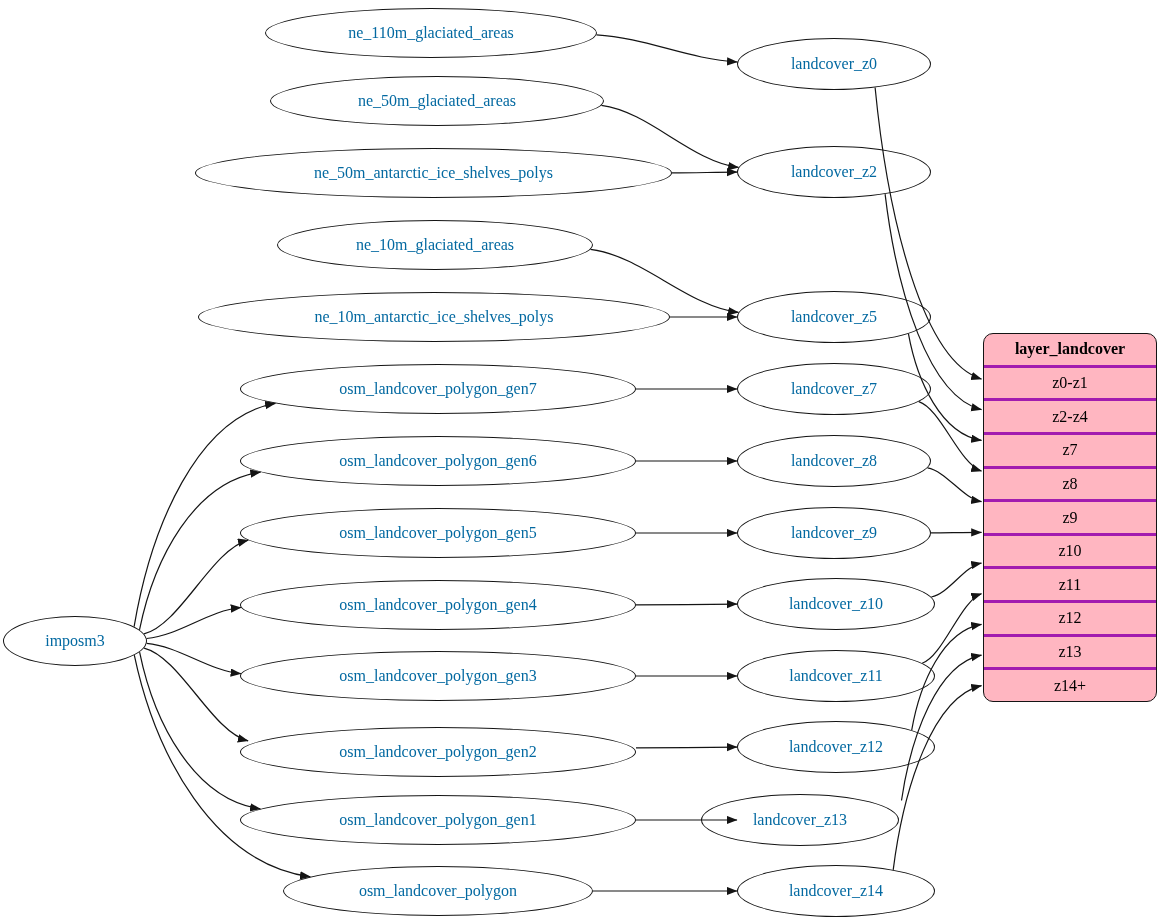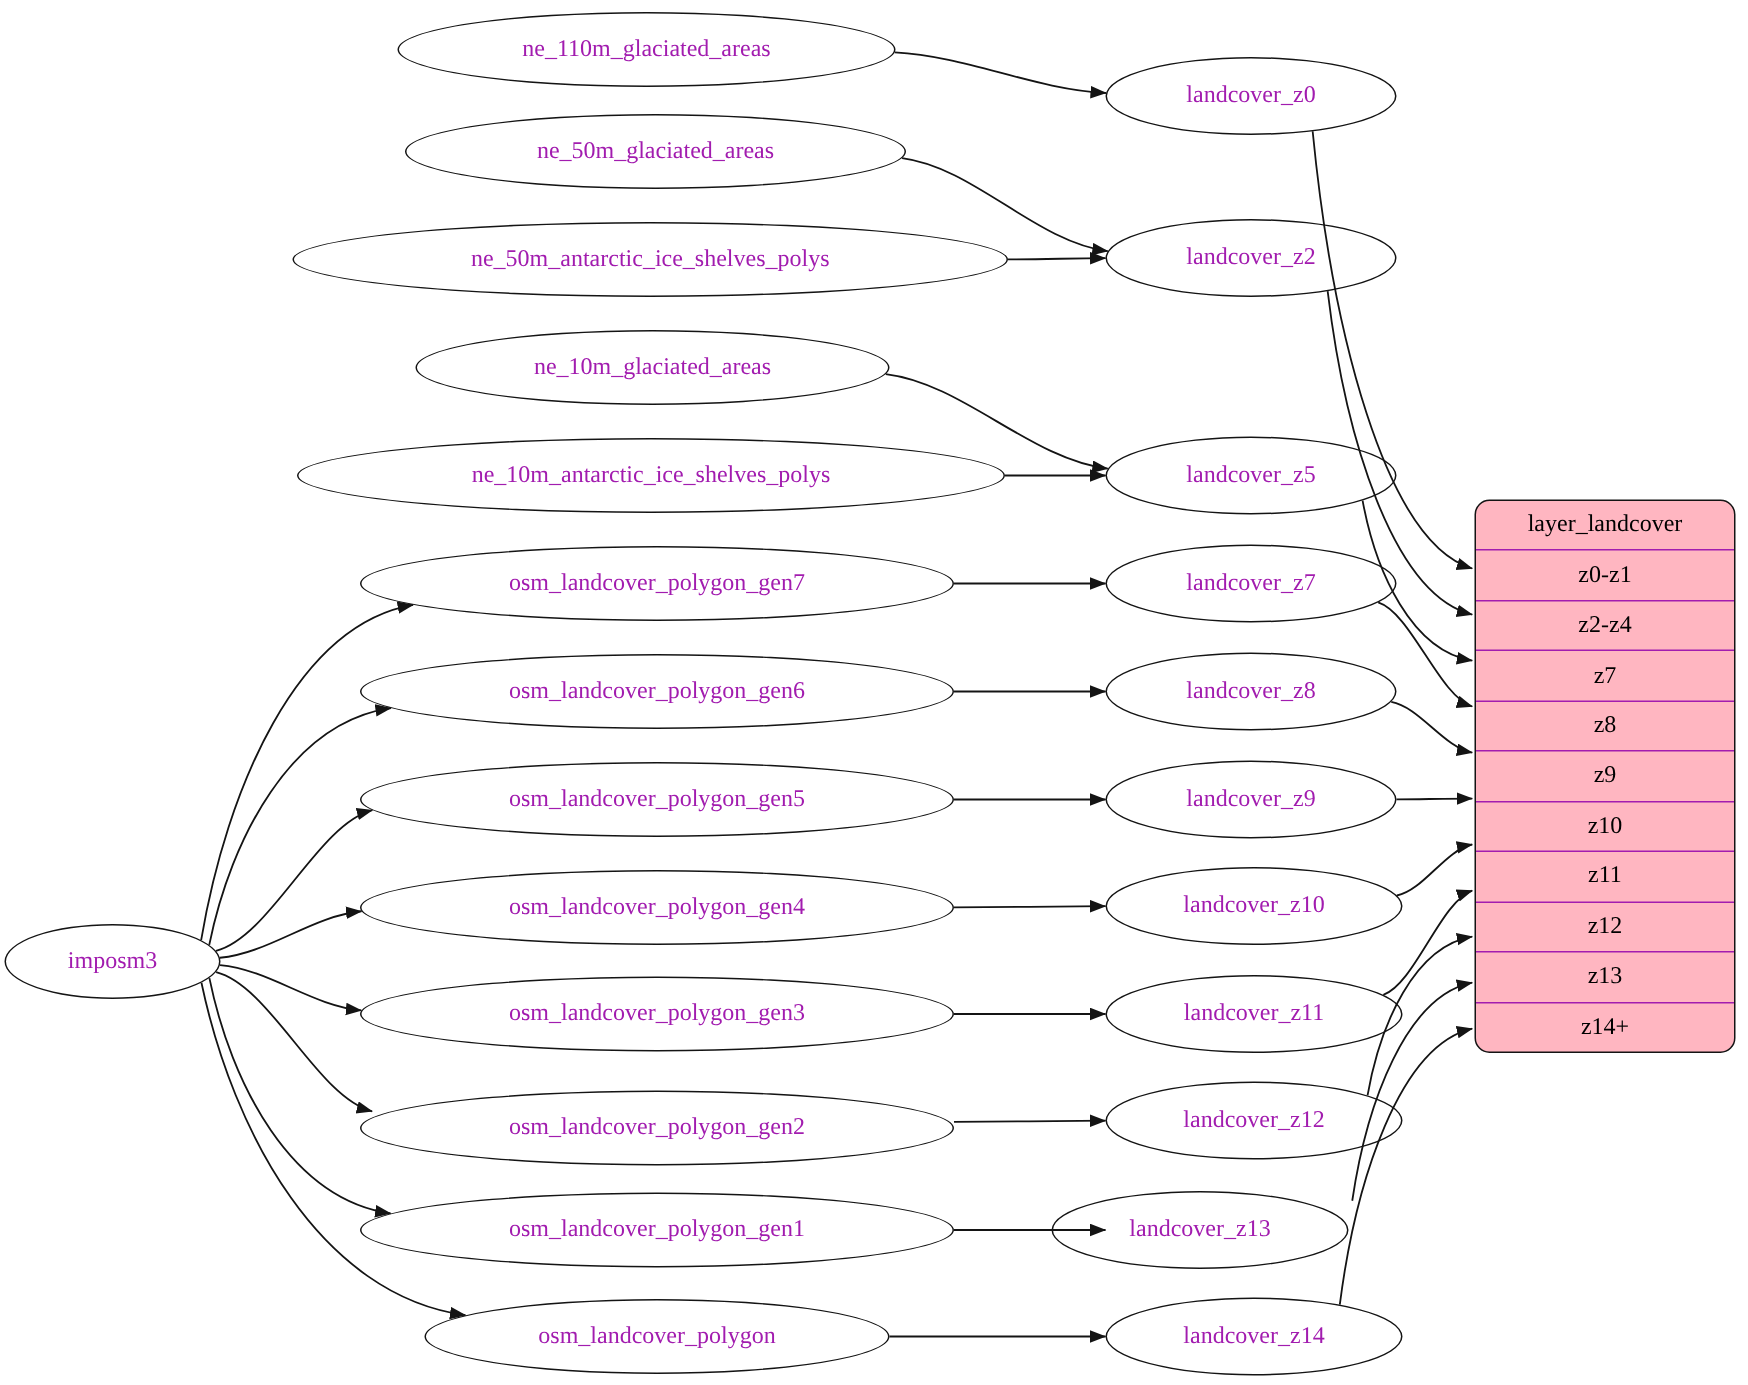--- a/index.html
+++ b/index.html
@@ -9,43 +9,43 @@
     background:#ffffff;
     font-family:"Liberation Serif","DejaVu Serif",serif;
     overflow:hidden;
   }
   .node{
     position:absolute;
     border:1px solid #141414;
     border-radius:50%;
     background:#ffffff;
     display:flex;align-items:center;justify-content:center;
-    font-size:16px;color:#a21caf;
+    font-size:16px;color:#0369a1;
     white-space:nowrap;
     box-sizing:border-box;
     z-index:2;
   }
   .record{
     position:absolute;
     border:1.2px solid #141414;
     border-radius:10px;
     background:#ffb6c1;
     display:flex;flex-direction:column;
     box-sizing:border-box;
     z-index:2;
     overflow:hidden;
   }
   .rcell{
     flex:1;
     display:flex;align-items:center;justify-content:center;
     font-size:16px;color:#000000;
-    border-top:1px solid #a21caf;
+    border-top:3px solid #a21caf;
     box-sizing:border-box;
   }
-  .rcell:first-child{border-top:none;}
+  .rcell:first-child{border-top:none;font-weight:bold;}
   #edges{
     position:absolute;left:0;top:0;
     z-index:3;
     pointer-events:none;
   }
 </style>
 </head>
 <body>
 
 <div id="canvas">

